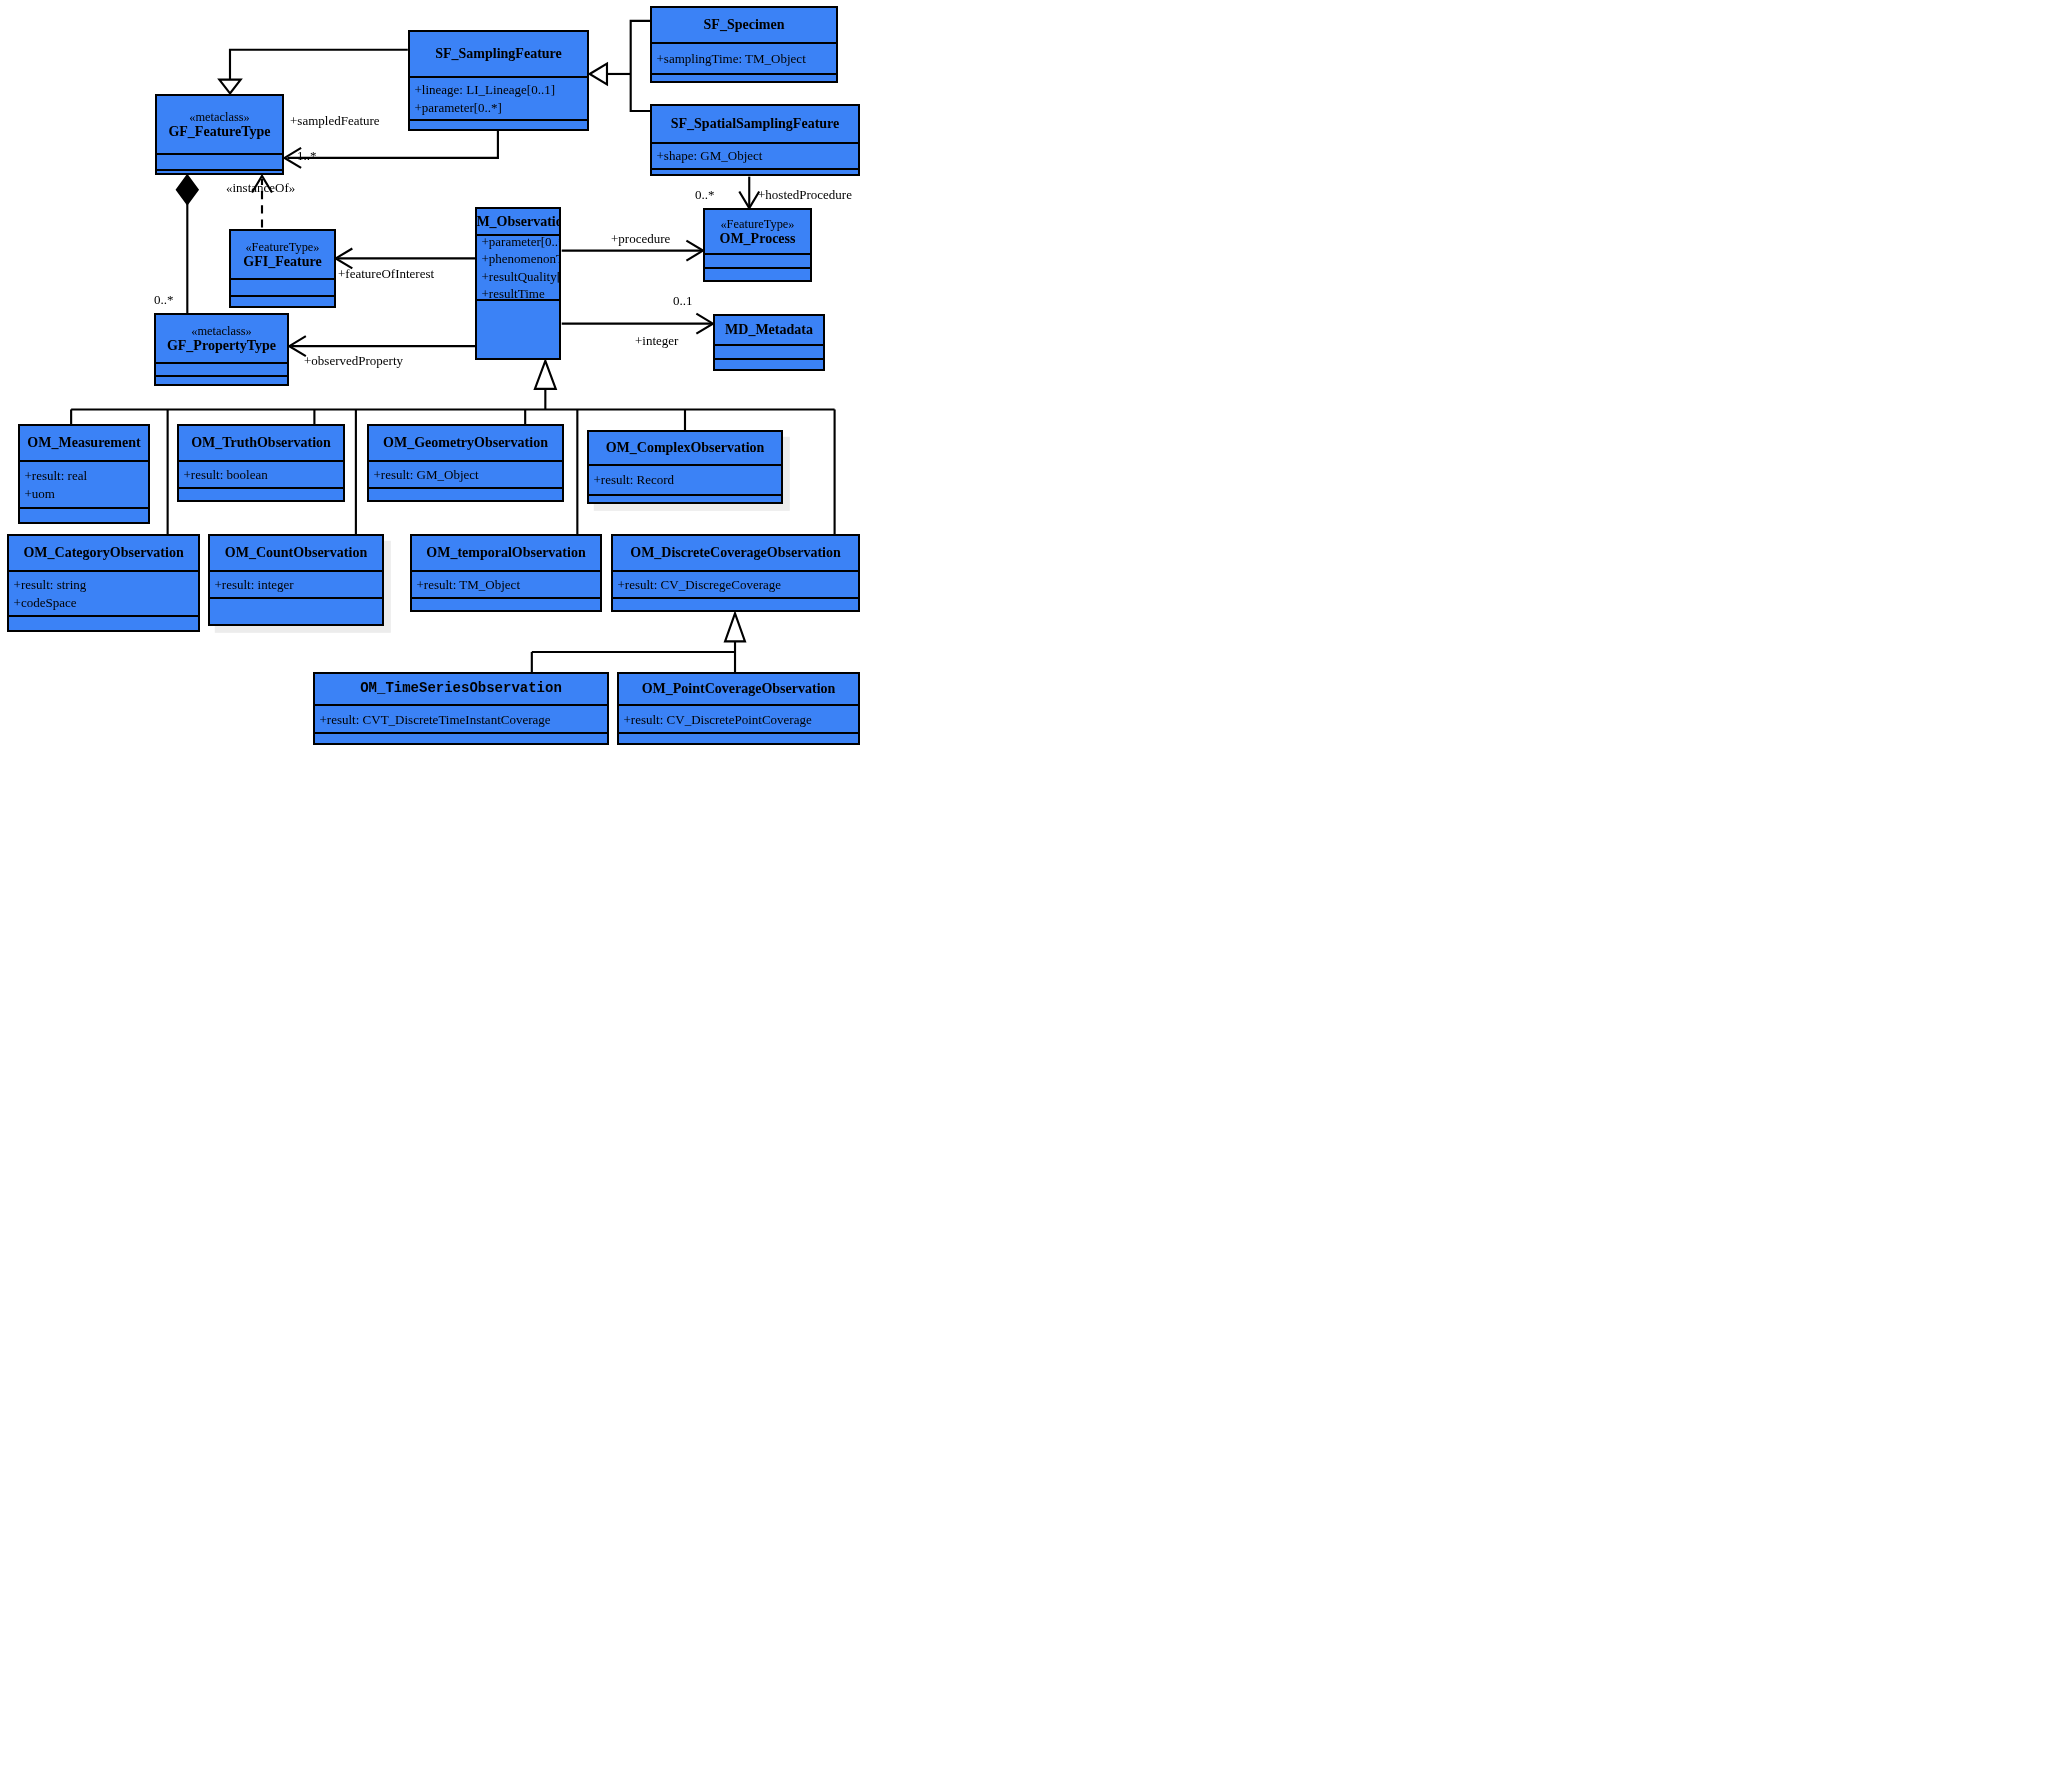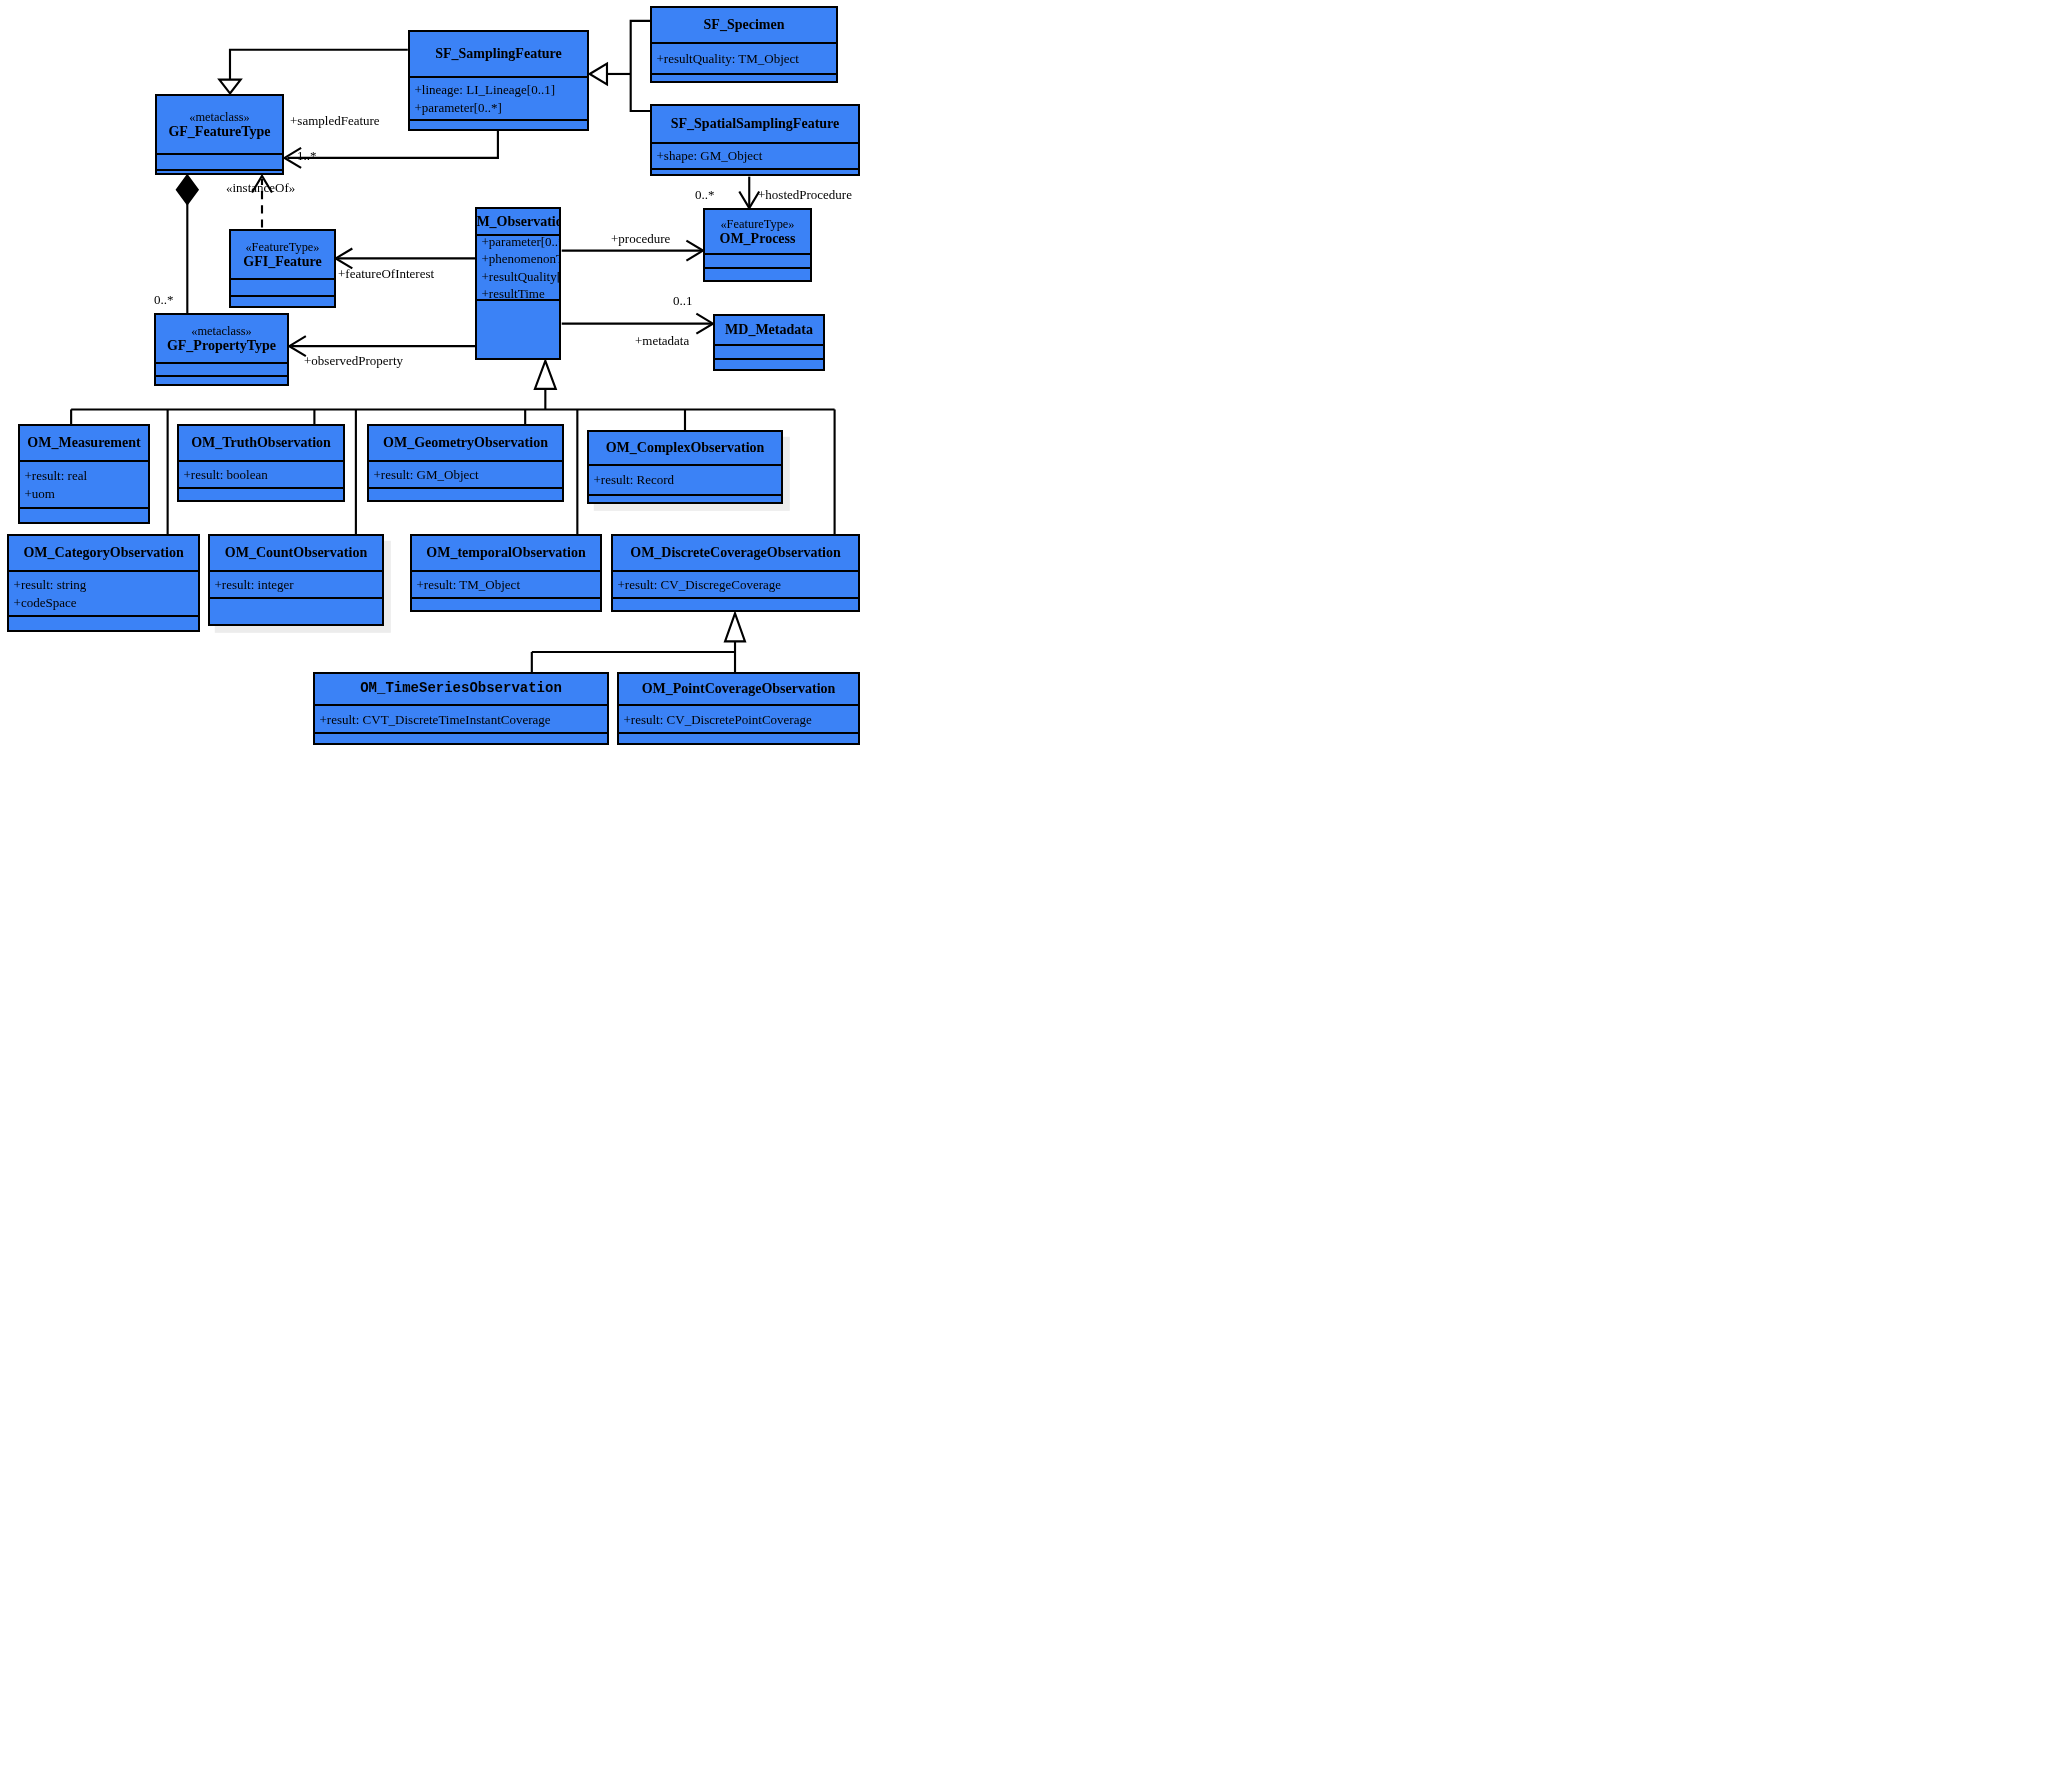--- a/index.html
+++ b/index.html
@@ -79,21 +79,21 @@
           <div class="attr-line">+lineage: LI_Lineage[0..1]</div>
           <div class="attr-line">+parameter[0..*]</div>
         </div>
         <div class="cmp-footer"></div>
       </div>
       <div class="uml-class" style="left: 650px; top: 6px; width: 188px; height: 77px;">
         <div class="cmp-header" style="height: 34px;">
           <div class="class-name">SF_Specimen</div>
         </div>
         <div class="cmp-attrs" style="height: 31px;">
-          <div class="attr-line">+resultQuality: TM_Object</div>
+          <div class="attr-line">+samplingTime: TM_Object</div>
         </div>
         <div class="cmp-footer"></div>
       </div>
       <div class="uml-class" style="left: 650px; top: 104px; width: 210px; height: 72px;">
         <div class="cmp-header" style="height: 36px;">
           <div class="class-name">SF_SpatialSamplingFeature</div>
         </div>
         <div class="cmp-attrs" style="height: 26px;">
           <div class="attr-line">+shape: GM_Object</div>
         </div>
@@ -238,17 +238,17 @@
   <div id="label-layer">
       <div class="edge-label" style="left: 290px; top: 114px;">+sampledFeature</div>
       <div class="edge-label" style="left: 297px; top: 149px;">1..*</div>
       <div class="edge-label" style="left: 226px; top: 181px;">«instanceOf»</div>
       <div class="edge-label" style="left: 154px; top: 293px;">0..*</div>
       <div class="edge-label" style="left: 338px; top: 267px;">+featureOfInterest</div>
       <div class="edge-label" style="left: 611px; top: 232px;">+procedure</div>
       <div class="edge-label" style="left: 695px; top: 188px;">0..*</div>
       <div class="edge-label" style="left: 758px; top: 188px;">+hostedProcedure</div>
       <div class="edge-label" style="left: 673px; top: 294px;">0..1</div>
-      <div class="edge-label" style="left: 635px; top: 334px;">+metadata</div>
+      <div class="edge-label" style="left: 635px; top: 334px;">+integer</div>
       <div class="edge-label" style="left: 304px; top: 354px;">+observedProperty</div>
     </div>
 </div>
 
 
 </body></html>

